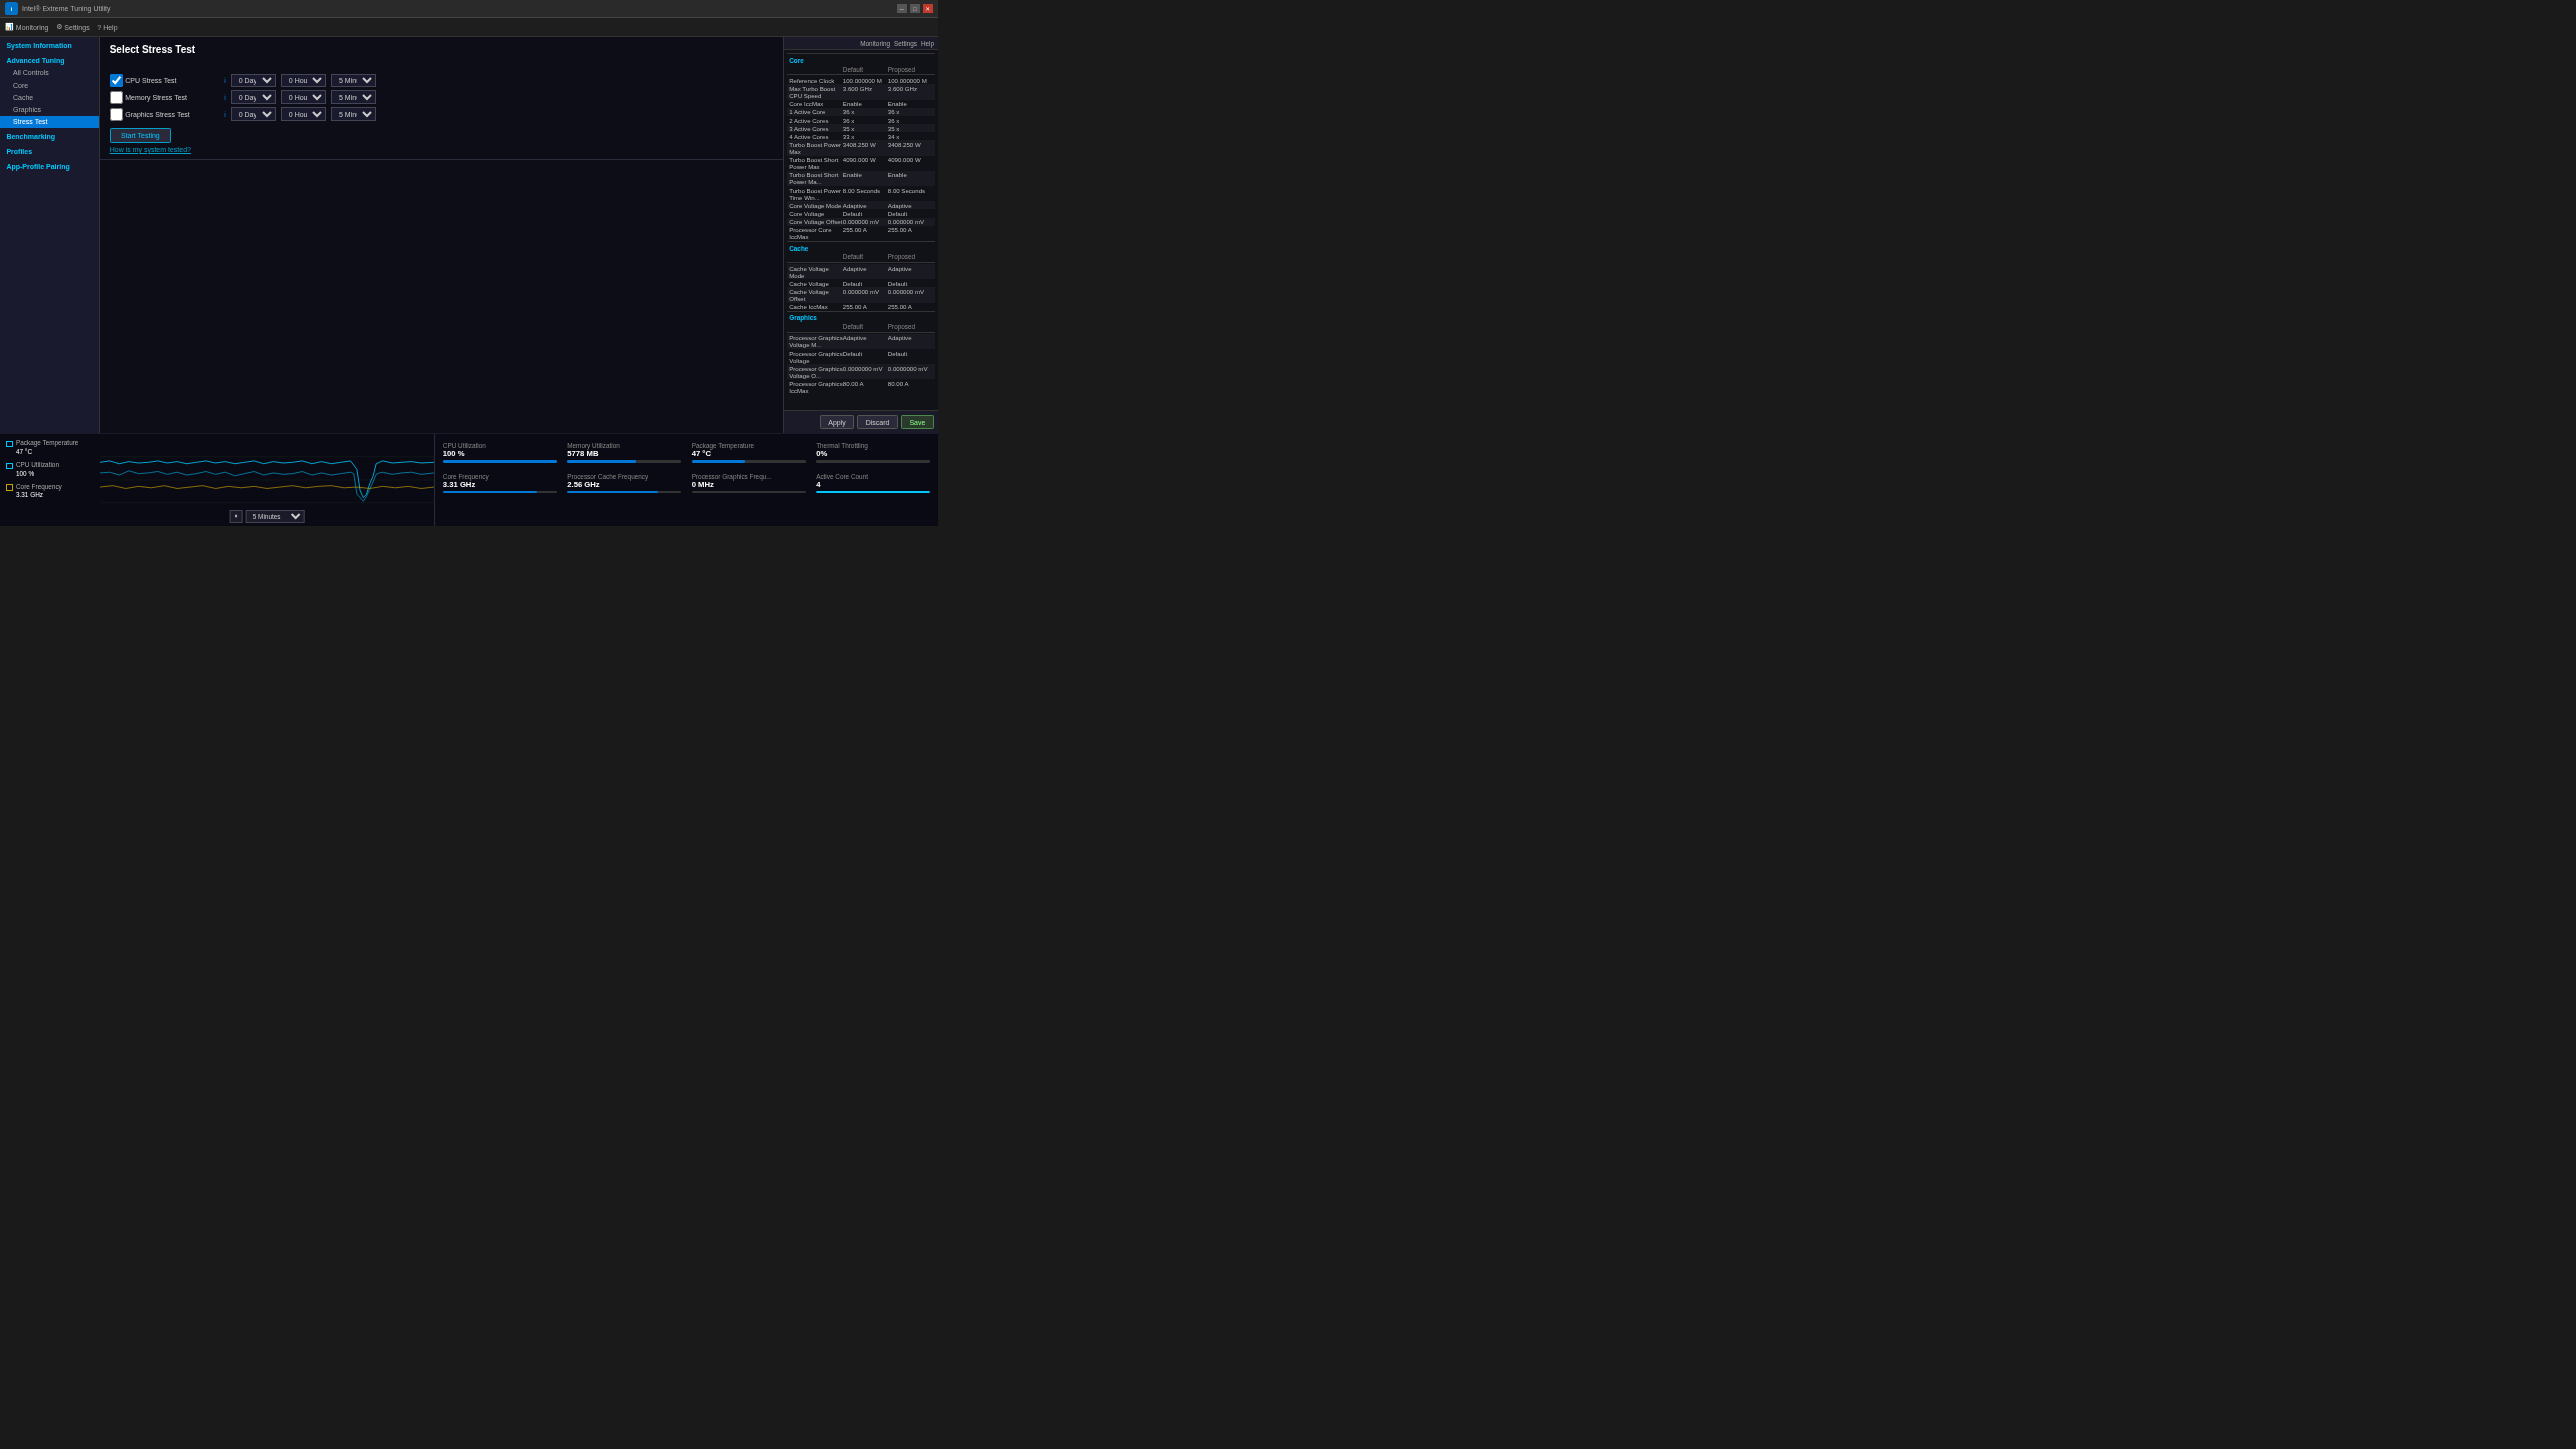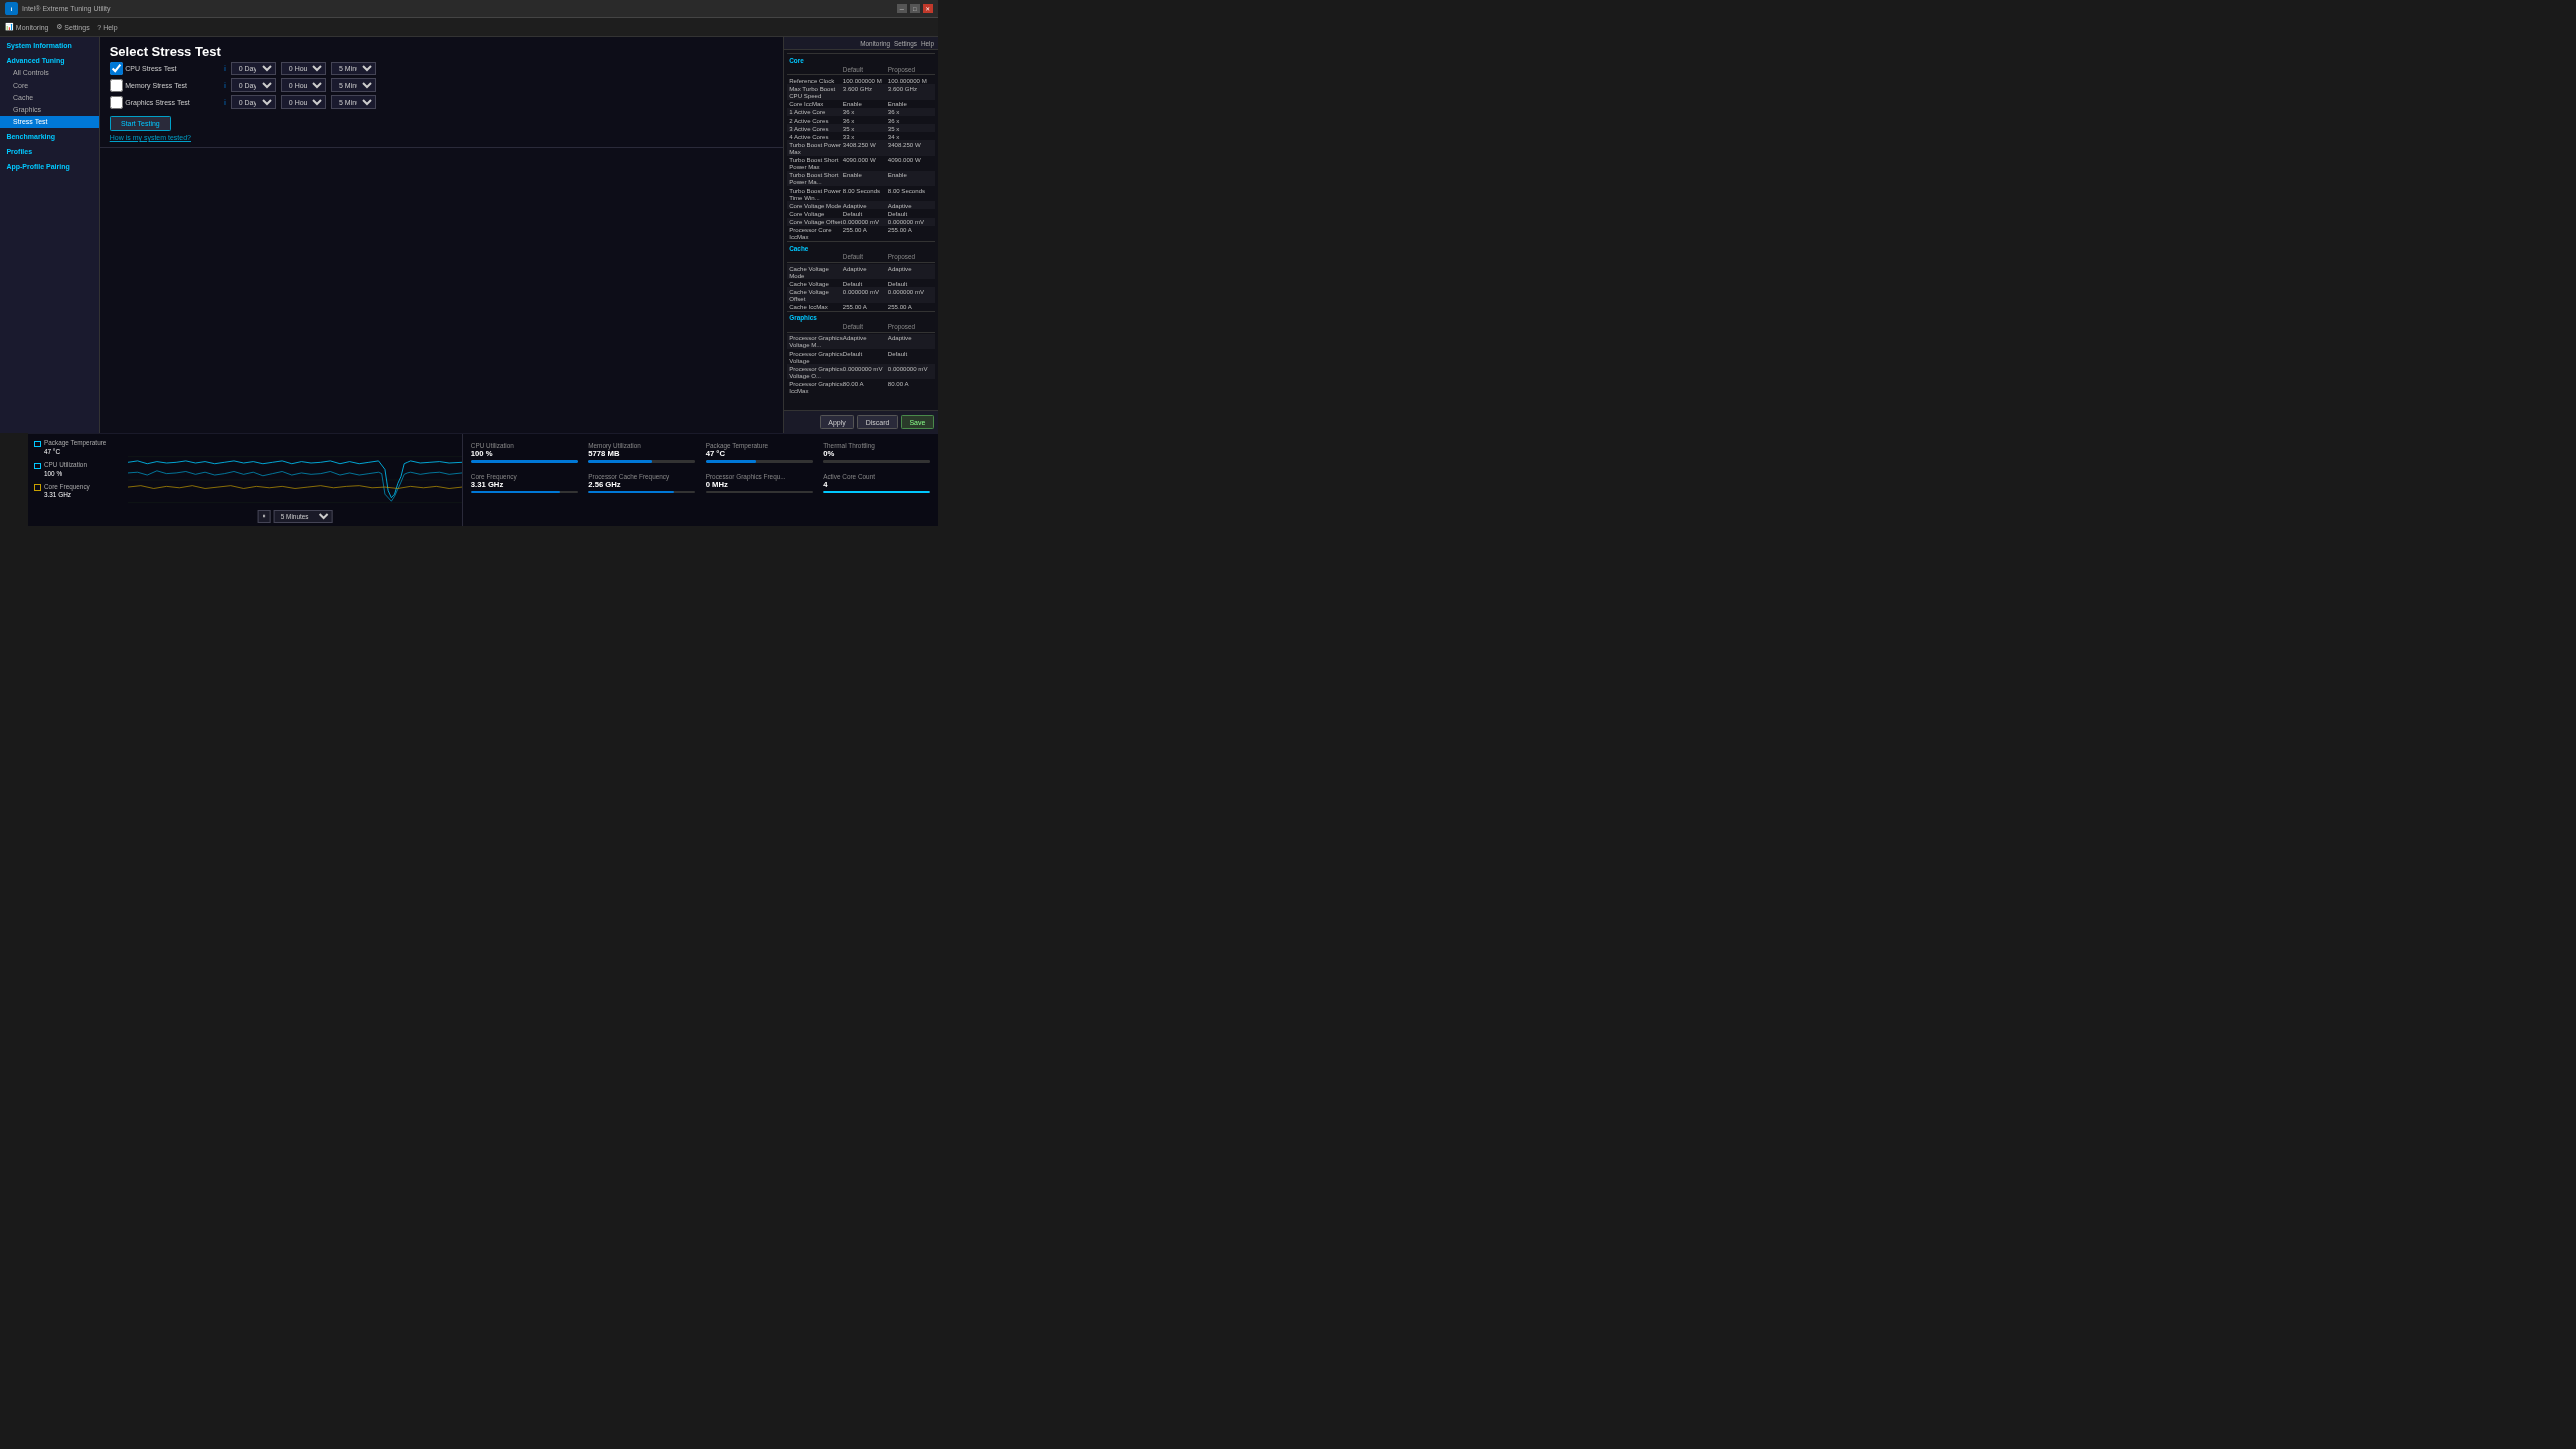--- a/index.html
+++ b/index.html
@@ -187,23 +187,23 @@
       overflow: hidden;
     }
 
     
     .stress-section {
       padding: 6.4px 9.7px;
       border-bottom: 0.6px solid #2a2a3a;
     }
     .section-title {
       color: #fff;
-      font-size: 13px;
+      font-size: 10px;
       font-weight: bold;
-      margin-bottom: 3px;
+      margin-bottom: 19px;
     }
     .stress-row {
       display: flex;
       align-items: center;
       margin-bottom: 3.2px;
       gap: 5.2px;
     }
     .stress-checkbox {
       display: flex;
       align-items: center;
@@ -278,21 +278,20 @@
       line-height: 1.5;
     }
     .status-pass { color: #00e000; }
 
     
     .bottom-bar {
       height: 93px;
       background: #0a0a14;
       border-top: 1.3px solid #1a1a2a;
       display: flex;
-      margin-left: 28px;
     }
     .monitoring-legend {
       width: 100px;
       padding: 5.2px 6.4px;
       display: flex;
       flex-direction: column;
       gap: 6.4px;
       flex-shrink: 0;
     }
     .legend-item {

